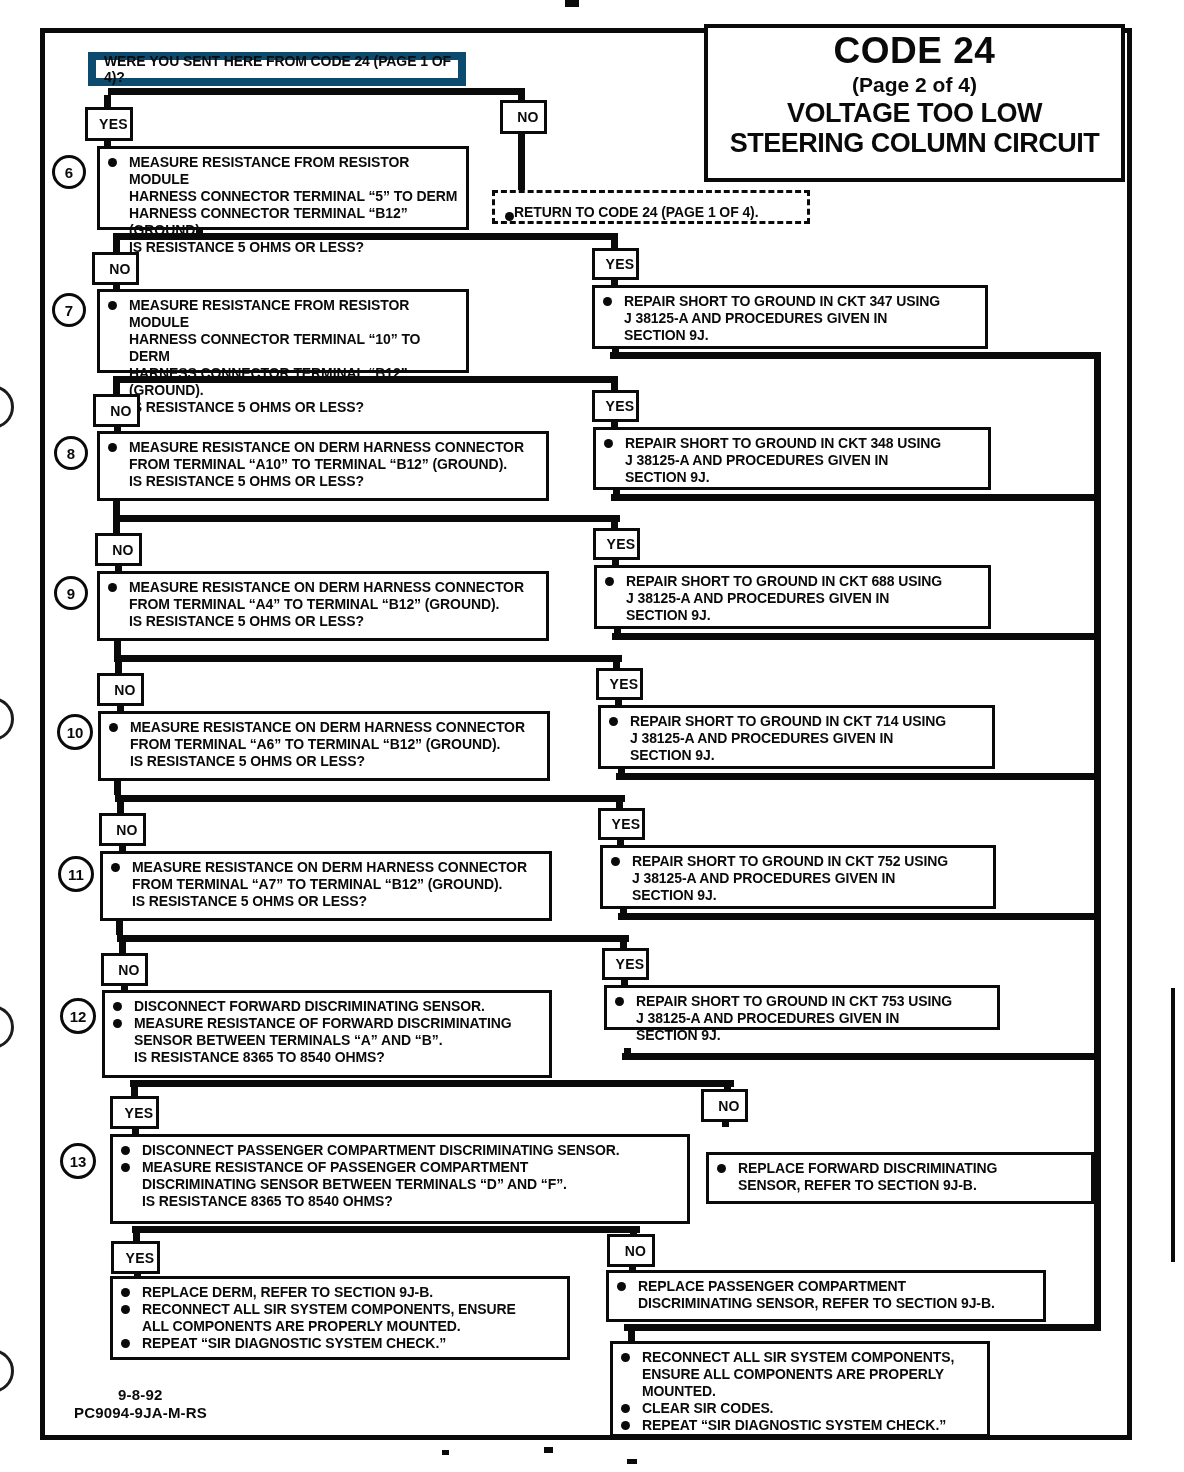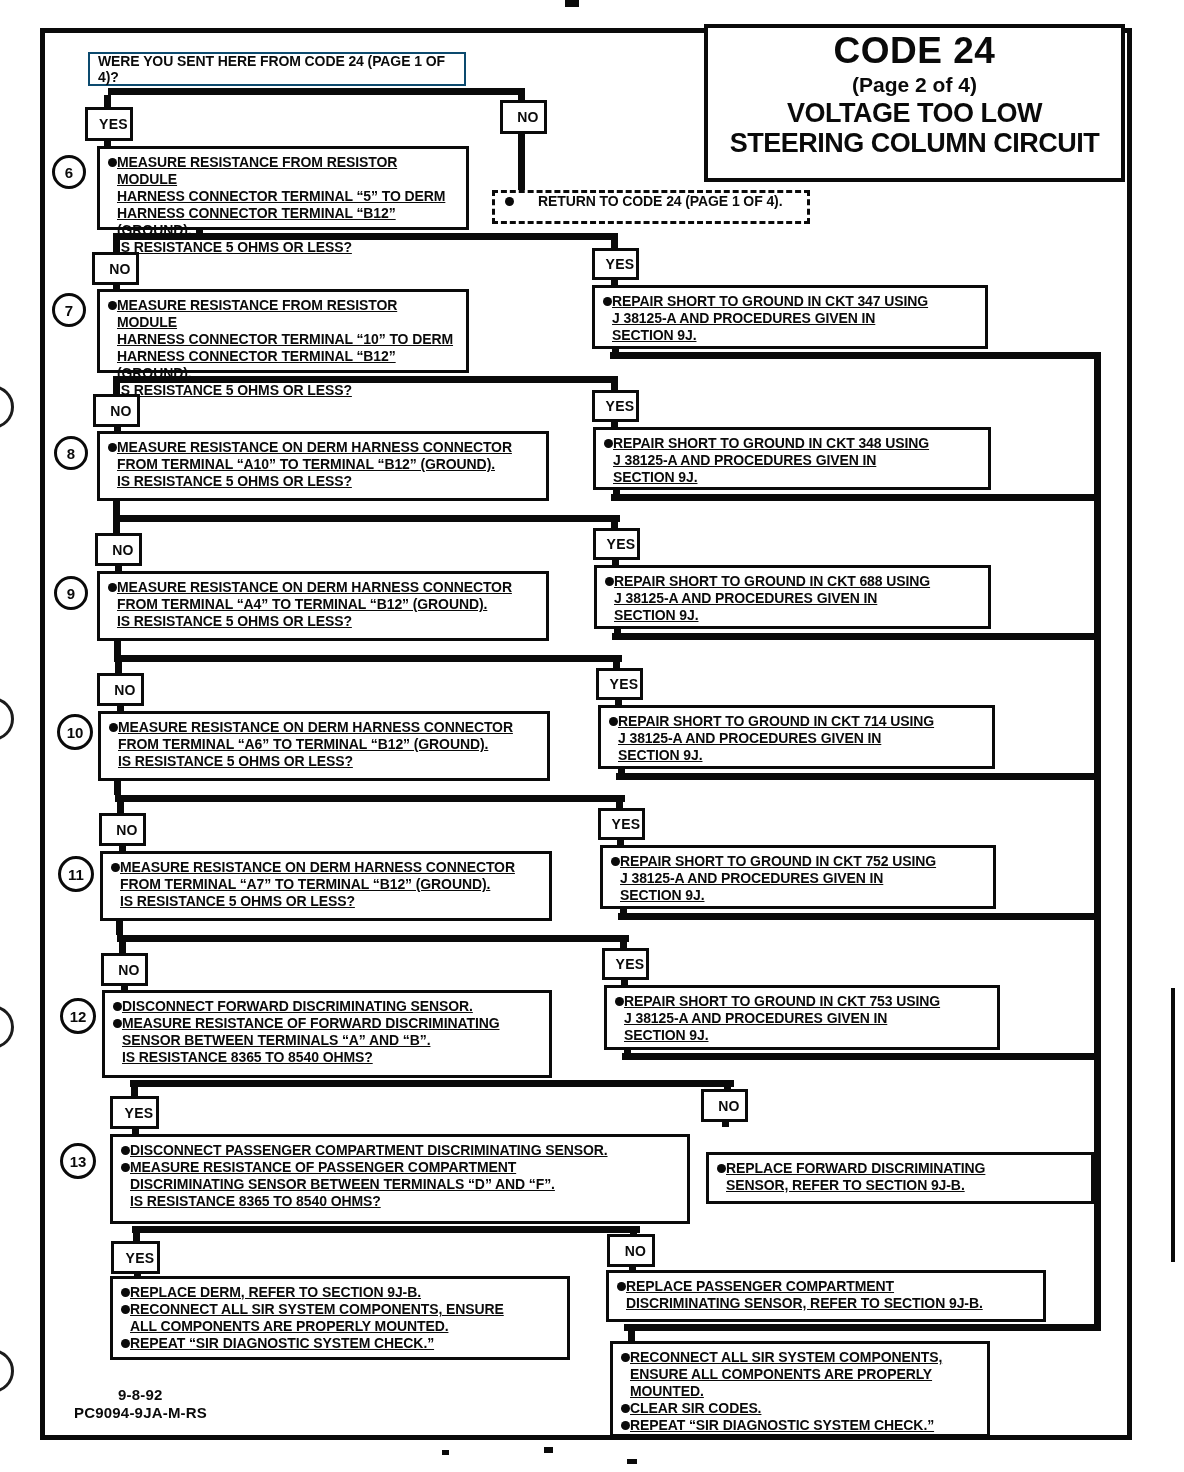--- a/index.html
+++ b/index.html
@@ -9,36 +9,36 @@
           border:5px solid #0a0a0a;box-sizing:border-box;z-index:1;}
   .h,.v{position:absolute;background:#0a0a0a;z-index:2;}
   .box{position:absolute;border:3px solid #0a0a0a;background:#fff;box-sizing:border-box;
        z-index:3;padding:5px 6px 4px 8px;}
   .tag{position:absolute;border:3px solid #0a0a0a;background:#fff;box-sizing:border-box;
        z-index:3;display:flex;align-items:center;justify-content:center;
        font-weight:700;font-size:14px;letter-spacing:.3px;padding-left:9px;}
   .num{position:absolute;border:3px solid #0a0a0a;border-radius:50%;background:#fff;
        box-sizing:border-box;z-index:3;display:flex;align-items:center;justify-content:center;
        font-weight:700;font-size:15px;}
-  .brow{display:flex;text-decoration:underline;}
+  .brow{display:flex;gap:12px;}
   .dot{width:9px;height:9px;border-radius:50%;background:#0a0a0a;flex:none;margin-top:4px;}
   .bt{white-space:pre-line;font-weight:700;font-size:14px;line-height:17px;letter-spacing:-0.1px;}
   .titlebox{position:absolute;left:704px;top:24px;width:421px;height:158px;
             border:4px solid #0a0a0a;background:#fff;box-sizing:border-box;z-index:4;
             text-align:center;padding-top:2px;}
   .t1{font-weight:700;font-size:37px;line-height:42px;letter-spacing:.5px;}
   .t2{font-weight:700;font-size:21px;line-height:26px;}
   .t3{font-weight:700;font-size:27px;line-height:30px;letter-spacing:-0.5px;}
   .startbox{position:absolute;left:88px;top:52px;width:378px;height:34px;
-            border:2px solid #0c4a6e;background:#fff;box-sizing:border-box;z-index:3;
+            border:8px solid #0c4a6e;background:#fff;box-sizing:border-box;z-index:3;
             display:flex;align-items:center;padding-left:8px;
             font-weight:700;font-size:14px;letter-spacing:-0.1px;}
   .retbox{position:absolute;left:492px;top:190px;width:318px;height:34px;
           border:3px dashed #0a0a0a;background:#fff;box-sizing:border-box;z-index:3;
-          display:flex;align-items:flex-start;gap:24px;padding-left:10px;}
+          display:flex;align-items:flex-end;gap:0;padding-left:10px;}
   .retbox .bt{font-size:14px;}
   .foot{position:absolute;z-index:3;font-weight:700;font-size:15px;letter-spacing:.2px;}
   .punch{position:absolute;left:-30px;width:44px;height:44px;border:3px solid #1c1c1c;
          border-radius:50%;box-sizing:border-box;z-index:0;background:transparent;}
   .art{position:absolute;background:#0a0a0a;z-index:0;}
 </style>
 </head>
 <body>
 
 <div class="page">
@@ -229,21 +229,21 @@
       </div>
   </div>
   <div class="v" style="left:116px;top:921px;width:7px;height:14px;"></div>
   <div class="h" style="left:117px;top:935px;width:512px;height:7px;"></div>
   <div class="v" style="left:119px;top:942px;width:7px;height:11px;"></div>
   <div class="tag" style="left:101px;top:953px;width:47px;height:33px;">NO</div>
   <div class="v" style="left:121px;top:986px;width:7px;height:4px;"></div>
   <div class="v" style="left:620px;top:942px;width:7px;height:6px;"></div>
   <div class="tag" style="left:602px;top:948px;width:47px;height:32px;">YES</div>
   <div class="v" style="left:621px;top:980px;width:7px;height:5px;"></div>
-  <div class="box" style="left:604px;top:985px;width:396px;height:65px;">
+  <div class="box" style="left:604px;top:985px;width:396px;height:45px;">
     <div class="brow">
         <span class="dot"></span>
       <span class="bt">REPAIR SHORT TO GROUND IN CKT 753 USING
 J 38125-A AND PROCEDURES GIVEN IN
 SECTION 9J.</span>
       </div>
   </div>
   <div class="v" style="left:624px;top:1048px;width:7px;height:5px;"></div>
   <div class="h" style="left:622px;top:1053px;width:479px;height:7px;"></div>
 

